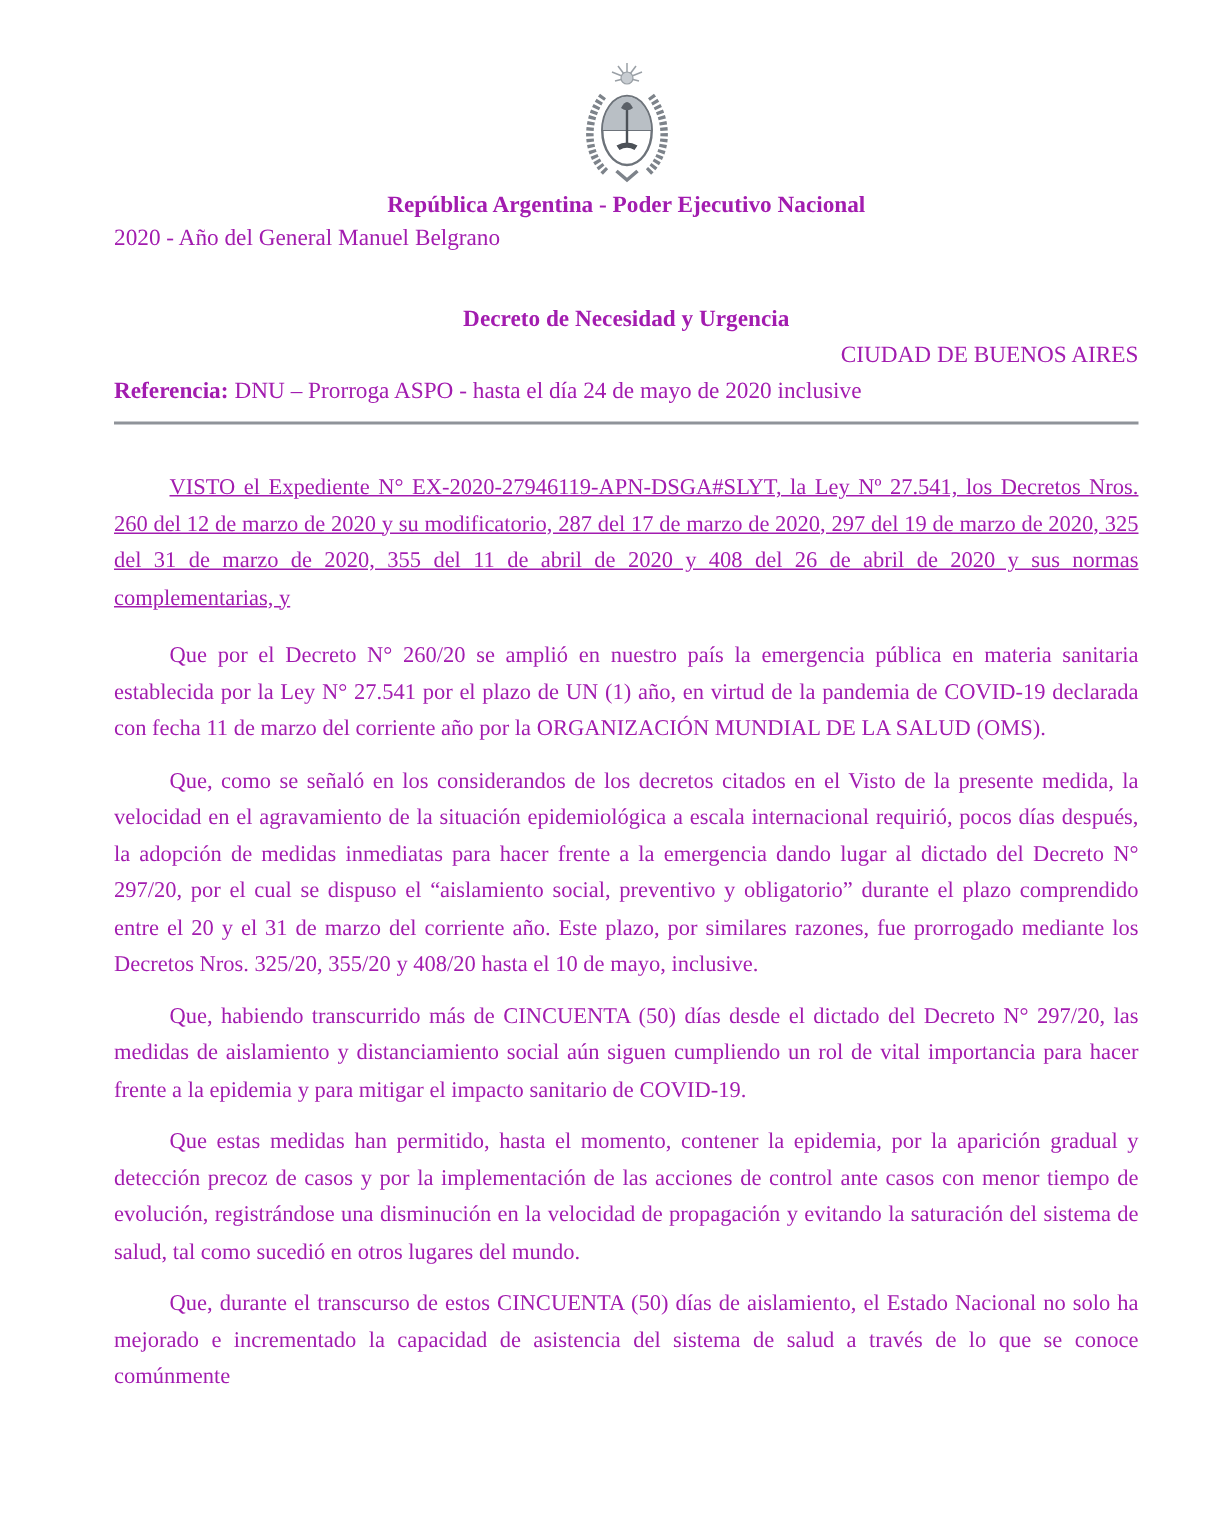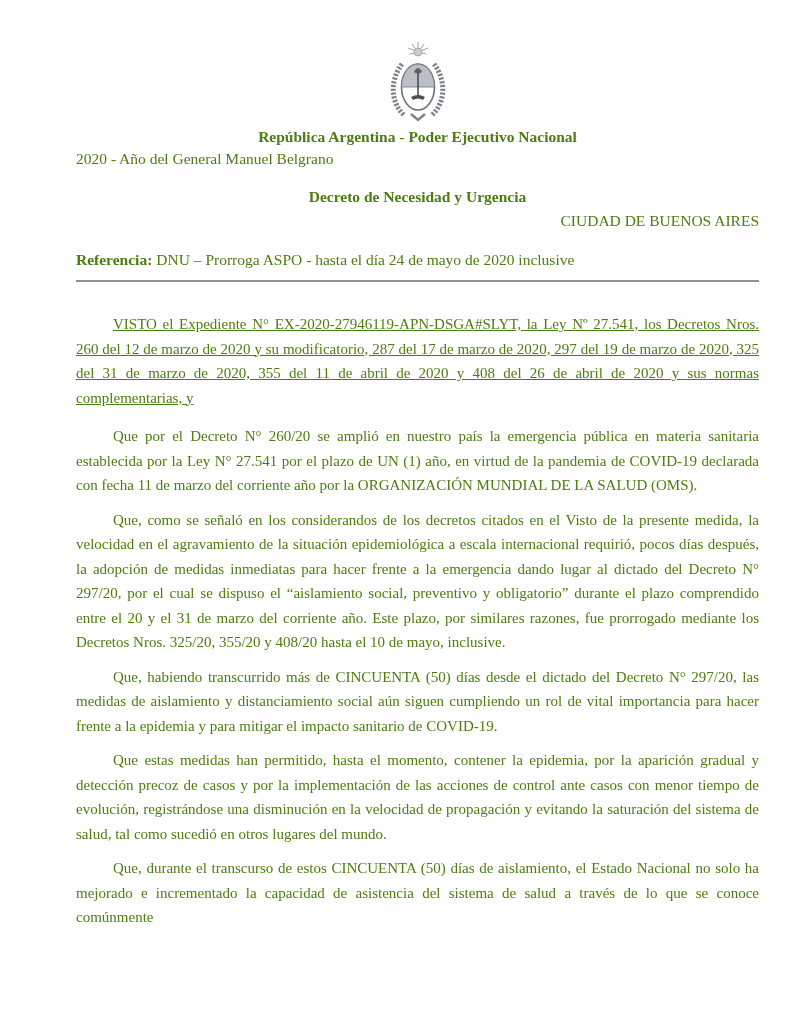--- a/index.html
+++ b/index.html
@@ -5,21 +5,21 @@
   * { margin: 0; padding: 0; box-sizing: border-box; }
   html, body { background: #ffffff; }
   .page {
     position: relative;
     width: 811px;
     height: 1024px;
     margin: 0 auto;
     background: #ffffff;
     overflow: hidden;
     font-family: "Liberation Serif", "DejaVu Serif", serif;
-    color: #4d7c0f;
+    color: #a21caf;
     padding: 0 52px 0 76px;
   }
   .coat {
     width: 62px;
     height: 80px;
     margin: 42px auto 4px auto;
     display: flex;
     align-items: center;
     justify-content: center;
   }
@@ -32,37 +32,36 @@
   .hdr-line2 {
     text-align: left;
     font-size: 15.5px;
     line-height: 22px;
   }
   .doc-type {
     text-align: center;
     font-weight: bold;
     font-size: 15.5px;
     line-height: 22px;
-    margin-top: 16px;
+    margin-top: 32px;
   }
   .numero-row {
     margin-top: 24px;
     font-size: 15.5px;
     line-height: 24px;
   }
   .numero-row .lbl { font-weight: bold; }
   .numero-row .val { margin-left: 7px; }
   .place-date {
     margin-top: 0;
     text-align: right;
     font-size: 15.5px;
     line-height: 25px;
   }
   .referencia-row {
-    margin-top: 15px;
     font-size: 15.5px;
     line-height: 24px;
   }
   .referencia-row .lbl { font-weight: bold; }
   .referencia-row .val { margin-left: 4px; }
   .rule {
     border: none;
     border-top: 2px solid #8f9399;
     margin-top: 8px;
   }

